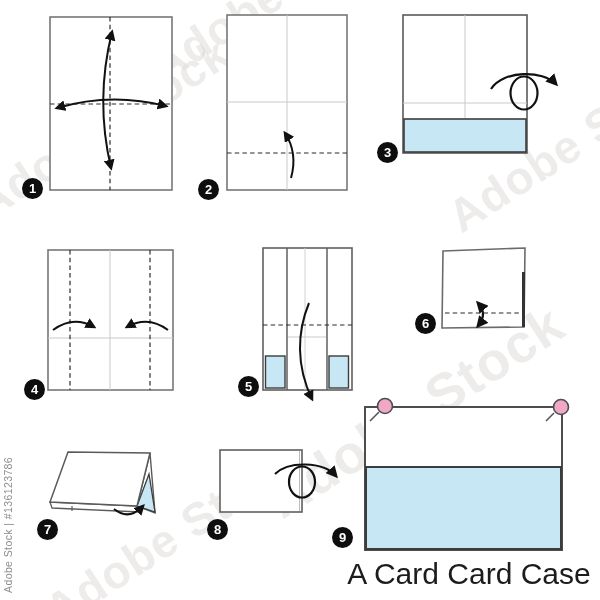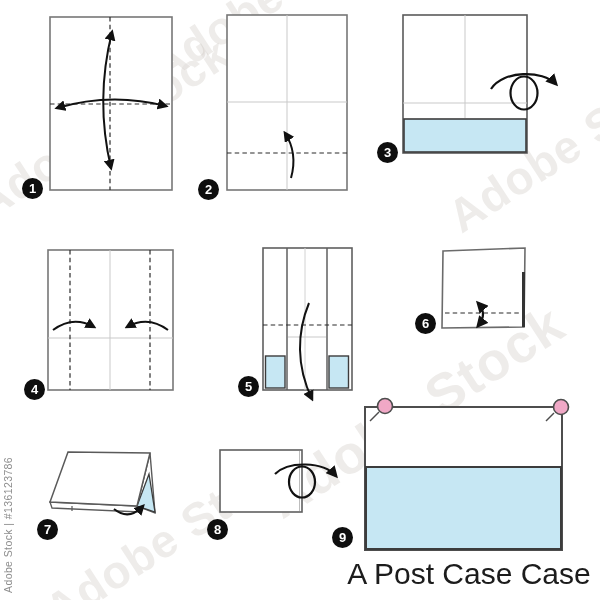--- a/index.html
+++ b/index.html
@@ -133,17 +133,17 @@
   <div class="badge" style="left:22px;top:178px;">1</div>
   <div class="badge" style="left:198px;top:179px;">2</div>
   <div class="badge" style="left:377px;top:142px;">3</div>
   <div class="badge" style="left:24px;top:379px;">4</div>
   <div class="badge" style="left:238px;top:376px;">5</div>
   <div class="badge" style="left:415px;top:313px;">6</div>
   <div class="badge" style="left:37px;top:519px;">7</div>
   <div class="badge" style="left:207px;top:519px;">8</div>
   <div class="badge" style="left:332px;top:527px;">9</div>
 
-  <div id="title">A Post Case Case</div>
+  <div id="title">A Card Card Case</div>
 
   <div id="side-wm">Adobe Stock | #136123786</div>
 
 </div>
 
 </body></html>

